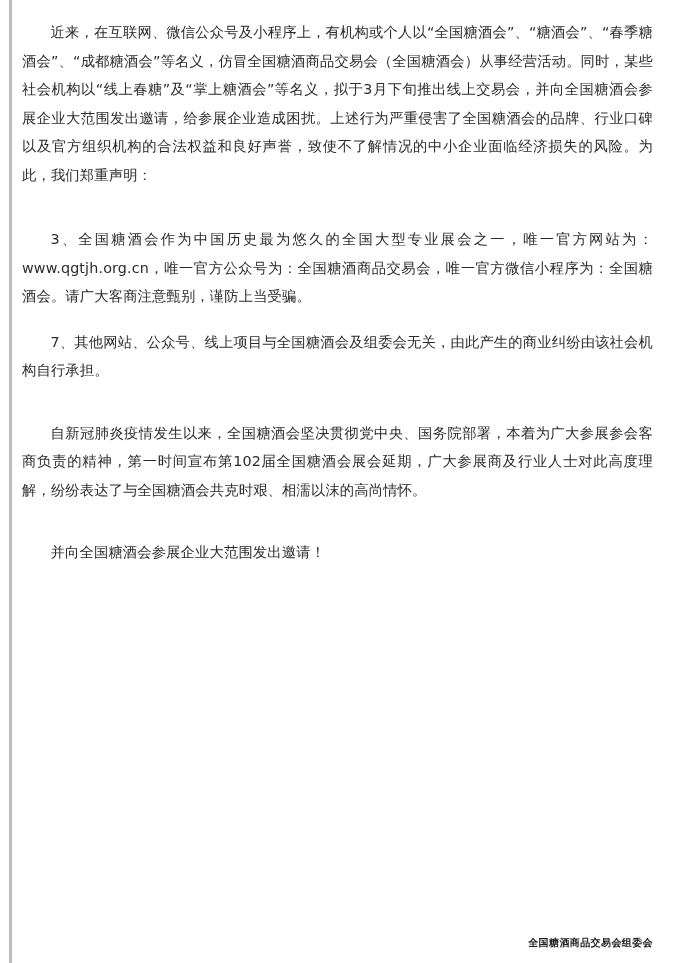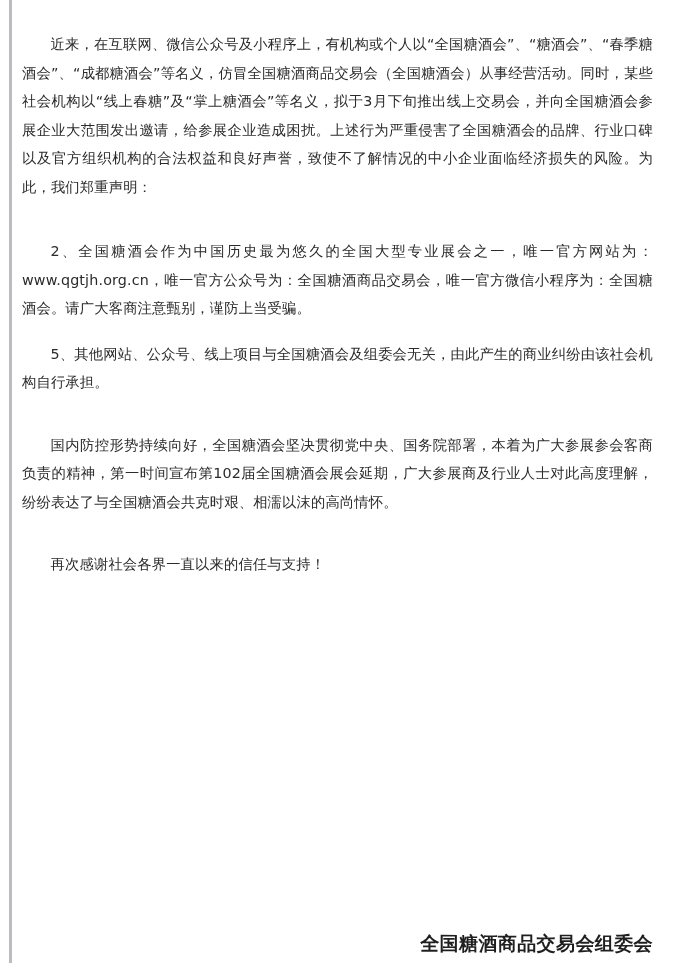--- a/index.html
+++ b/index.html
@@ -13,21 +13,21 @@
     font-family: "DejaVu Sans", "Liberation Sans", sans-serif;
     color: #262626;
     overflow: hidden;
     position: relative;
   }
   .page {
     position: relative;
     width: 675px;
     height: 963px;
     box-sizing: border-box;
-    padding: 30px 22px 0 22px;
+    padding: 18px 22px 0 22px;
   }
   .left-rule {
     position: absolute;
     left: 9px;
     top: 0;
     width: 3px;
     height: 963px;
     background: #b9bdc2;
   }
   .doc-body {
@@ -45,59 +45,59 @@
   }
   .spacer-big { height: 36px; }
   .spacer-mid { height: 17px; }
   .signature-wrap {
     position: absolute;
     right: 22px;
     bottom: 8px;
     text-align: right;
   }
   .signature {
-    font-size: 19px;
+    font-size: 10px;
     font-weight: bold;
     color: #1f1f1f;
     line-height: 24px;
     letter-spacing: 0.4px;
   }
 </style>
 </head>
 <body>
 
 <div class="page">
 
   <div class="left-rule"></div>
 
   <div class="doc-body">
 
     <p class="para">近来，在互联网、微信公众号及小程序上，有机构或个人以“全国糖酒会”、“糖酒会”、“春季糖酒会”、“成都糖酒会”等名义，仿冒全国糖酒商品交易会（全国糖酒会）从事经营活动。同时，某些社会机构以“线上春糖”及“掌上糖酒会”等名义，拟于3月下旬推出线上交易会，并向全国糖酒会参展企业大范围发出邀请，给参展企业造成困扰。上述行为严重侵害了全国糖酒会的品牌、行业口碑以及官方组织机构的合法权益和良好声誉，致使不了解情况的中小企业面临经济损失的风险。为此，我们郑重声明：</p>
 
     <div class="spacer-big"></div>
 
-    <p class="para">2、全国糖酒会作为中国历史最为悠久的全国大型专业展会之一，唯一官方网站为：www.qgtjh.org.cn，唯一官方公众号为：全国糖酒商品交易会，唯一官方微信小程序为：全国糖酒会。请广大客商注意甄别，谨防上当受骗。</p>
+    <p class="para">3、全国糖酒会作为中国历史最为悠久的全国大型专业展会之一，唯一官方网站为：www.qgtjh.org.cn，唯一官方公众号为：全国糖酒商品交易会，唯一官方微信小程序为：全国糖酒会。请广大客商注意甄别，谨防上当受骗。</p>
 
     <div class="spacer-mid"></div>
 
-    <p class="para">5、其他网站、公众号、线上项目与全国糖酒会及组委会无关，由此产生的商业纠纷由该社会机构自行承担。</p>
+    <p class="para">7、其他网站、公众号、线上项目与全国糖酒会及组委会无关，由此产生的商业纠纷由该社会机构自行承担。</p>
 
     <div class="spacer-mid"></div>
 
 
     <div class="spacer-mid"></div>
 
-    <p class="para">国内防控形势持续向好，全国糖酒会坚决贯彻党中央、国务院部署，本着为广大参展参会客商负责的精神，第一时间宣布第102届全国糖酒会展会延期，广大参展商及行业人士对此高度理解，纷纷表达了与全国糖酒会共克时艰、相濡以沫的高尚情怀。</p>
+    <p class="para">自新冠肺炎疫情发生以来，全国糖酒会坚决贯彻党中央、国务院部署，本着为广大参展参会客商负责的精神，第一时间宣布第102届全国糖酒会展会延期，广大参展商及行业人士对此高度理解，纷纷表达了与全国糖酒会共克时艰、相濡以沫的高尚情怀。</p>
 
     <div class="spacer-mid"></div>
 
 
     <div class="spacer-mid"></div>
 
-    <p class="para">再次感谢社会各界一直以来的信任与支持！</p>
+    <p class="para">并向全国糖酒会参展企业大范围发出邀请！</p>
 
   </div>
 
   <div class="signature-wrap">
     <div class="signature">全国糖酒商品交易会组委会</div>
   </div>
 
 </div>
 
 </body></html>

